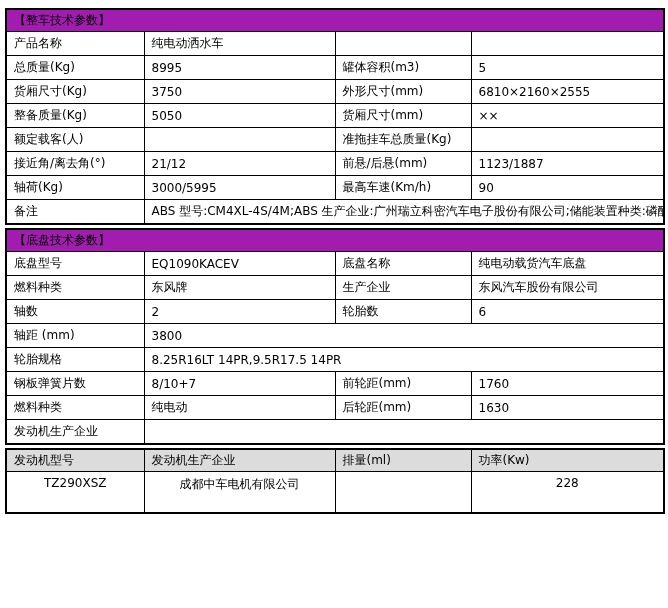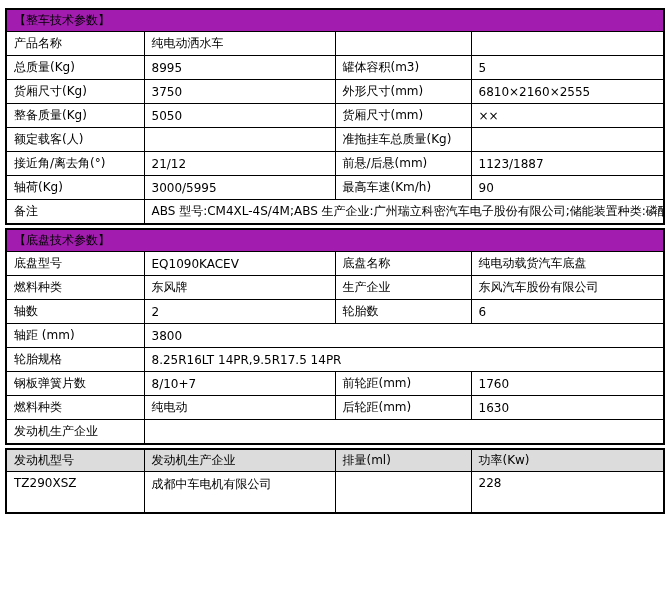--- a/index.html
+++ b/index.html
@@ -51,20 +51,21 @@
     white-space: normal;
     vertical-align: top;
     line-height: 19px;
     height: 140px;
     padding: 3px 8px;
   }
   tr.engine-data-row td {
     vertical-align: top;
     padding-top: 4px;
     height: 34px;
+    text-align: center;
   }
 </style>
 </head>
 <body>
 
 <div class="page">
 
   <table class="spec">
     <colgroup>
         <col class="c1">

